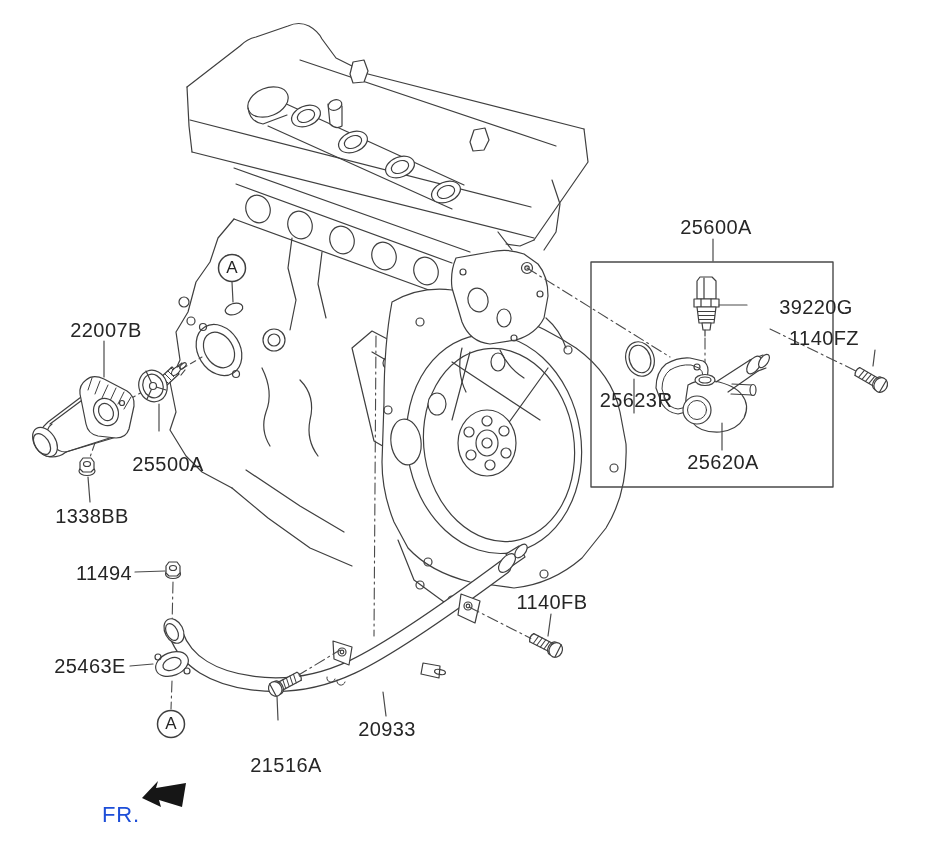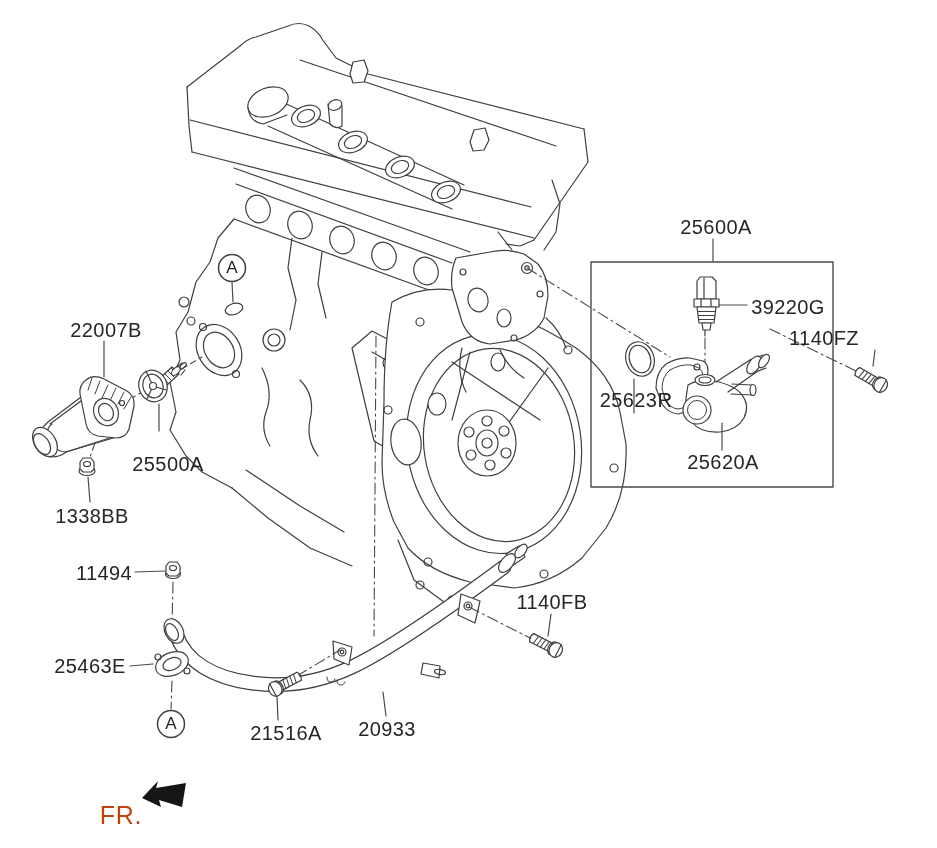--- a/index.html
+++ b/index.html
@@ -6,21 +6,21 @@
   .stage{
     position:relative;width:937px;height:848px;background:#ffffff;
     font-family:"Liberation Sans",sans-serif;overflow:hidden;
   }
   .stage svg{position:absolute;left:0;top:0;}
   .lbl{
     position:absolute;transform:translate(-50%,-50%);
     font-size:20px;color:#262626;white-space:nowrap;letter-spacing:0.4px;
   }
   .callout{font-size:17px;letter-spacing:0;}
-  .fr{font-size:25px;color:#c2410c;letter-spacing:0.8px;}
+  .fr{font-size:22px;color:#1d4ed8;letter-spacing:0.8px;}
 </style>
 </head>
 <body>
 
 <div class="stage">
 
 <svg width="937" height="848" viewBox="0 0 937 848" fill="none" stroke="#3f3f3f" stroke-width="1.2" stroke-linejoin="round" stroke-linecap="round">
 
   <g>
 
@@ -289,25 +289,25 @@
   </g>
 
   <path d="M 142,798 L 158,781 L 156,788 L 186,783 L 182,807 L 159,800 L 161,807 Z" fill="#161616" stroke="none"></path>
 </svg>
 
 <div class="lbl" style="left:106px;top:330px">22007B</div>
 <div class="lbl" style="left:168px;top:464px">25500A</div>
 <div class="lbl" style="left:92px;top:516px">1338BB</div>
 <div class="lbl" style="left:104px;top:573px">11494</div>
 <div class="lbl" style="left:90px;top:666px">25463E</div>
-<div class="lbl" style="left:286px;top:733px">21516A</div>
+<div class="lbl" style="left:286px;top:765px">21516A</div>
 <div class="lbl" style="left:387px;top:729px">20933</div>
 <div class="lbl" style="left:552px;top:602px">1140FB</div>
 <div class="lbl" style="left:716px;top:227px">25600A</div>
-<div class="lbl" style="left:788px;top:307px">39220G</div>
+<div class="lbl" style="left:816px;top:307px">39220G</div>
 <div class="lbl" style="left:824px;top:338px">1140FZ</div>
 <div class="lbl" style="left:636px;top:400px">25623R</div>
 <div class="lbl" style="left:723px;top:462px">25620A</div>
 
 <div class="lbl callout" style="left:232px;top:268px">A</div>
 <div class="lbl callout" style="left:171px;top:724px">A</div>
 
 <div class="lbl fr" style="left:121px;top:815px">FR.</div>
 
 </div>

